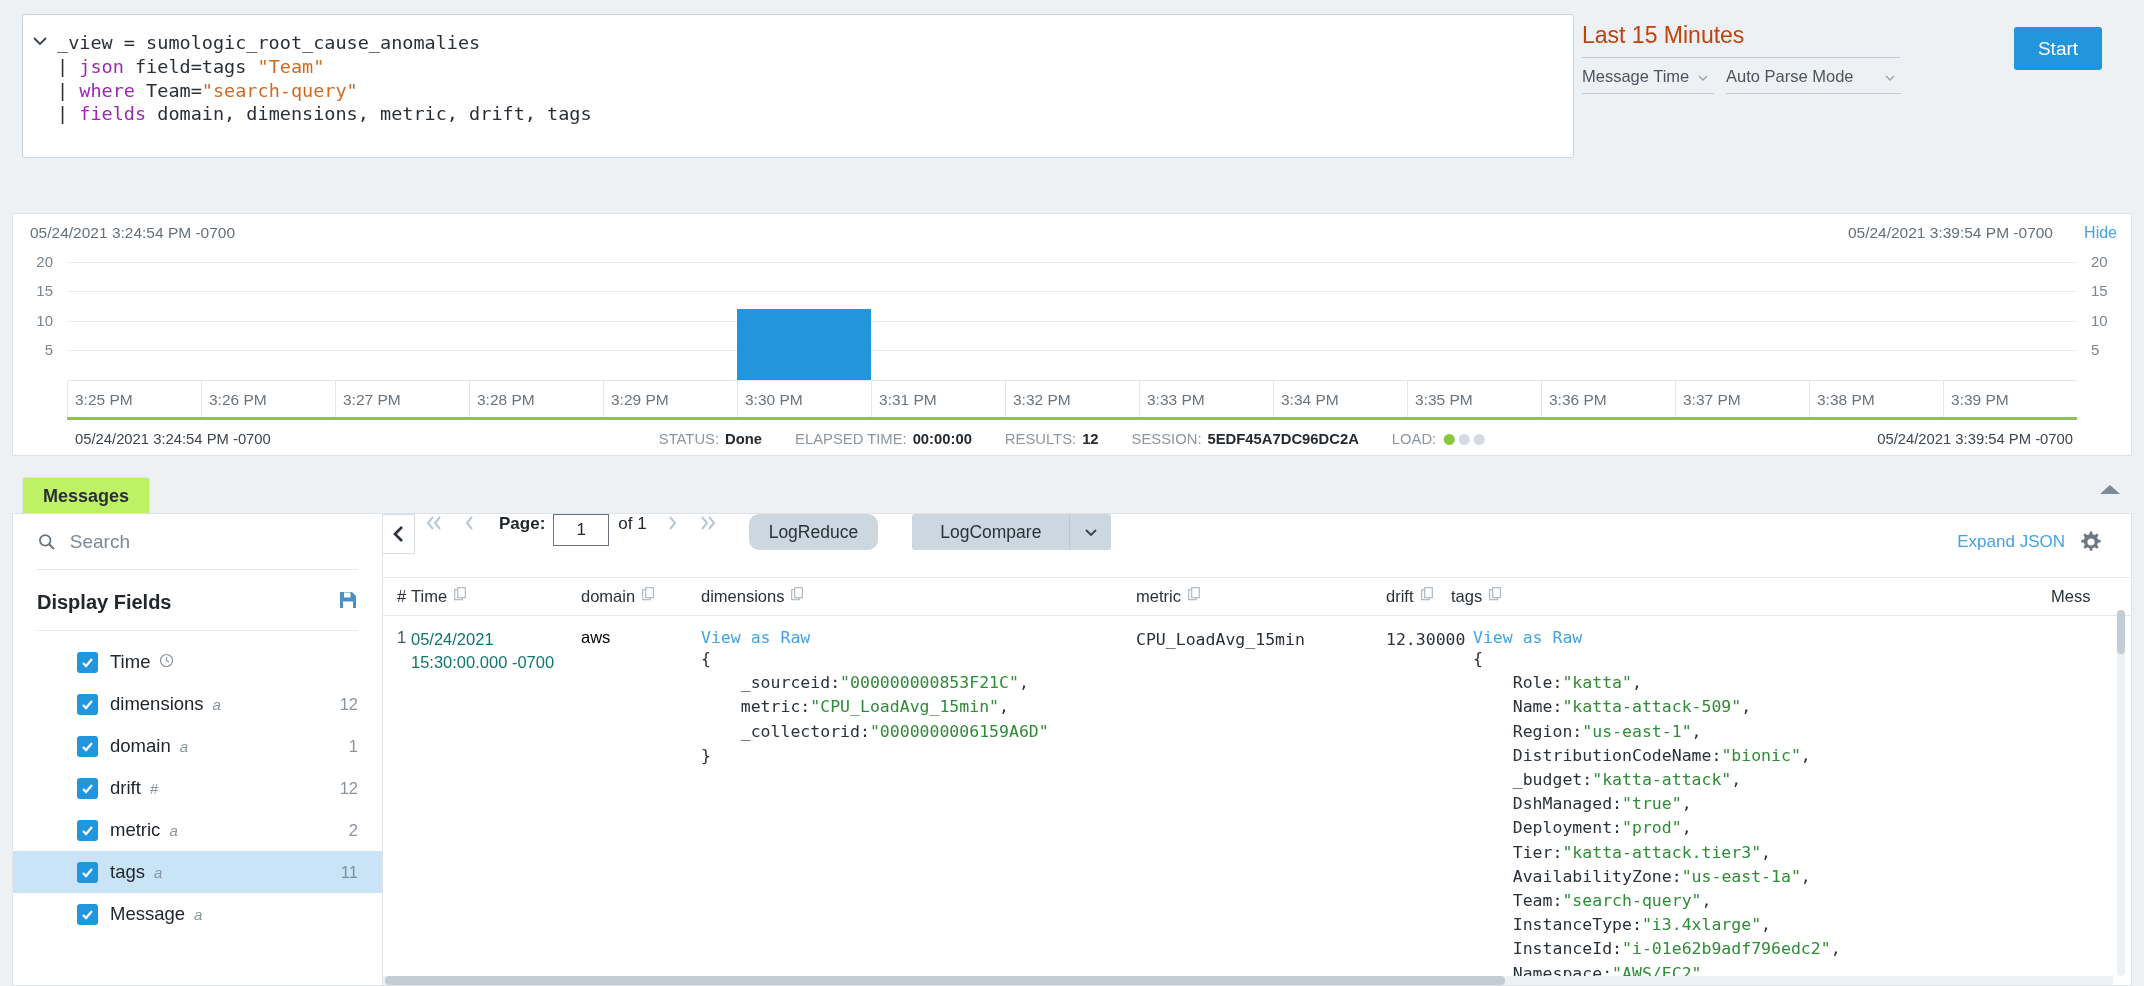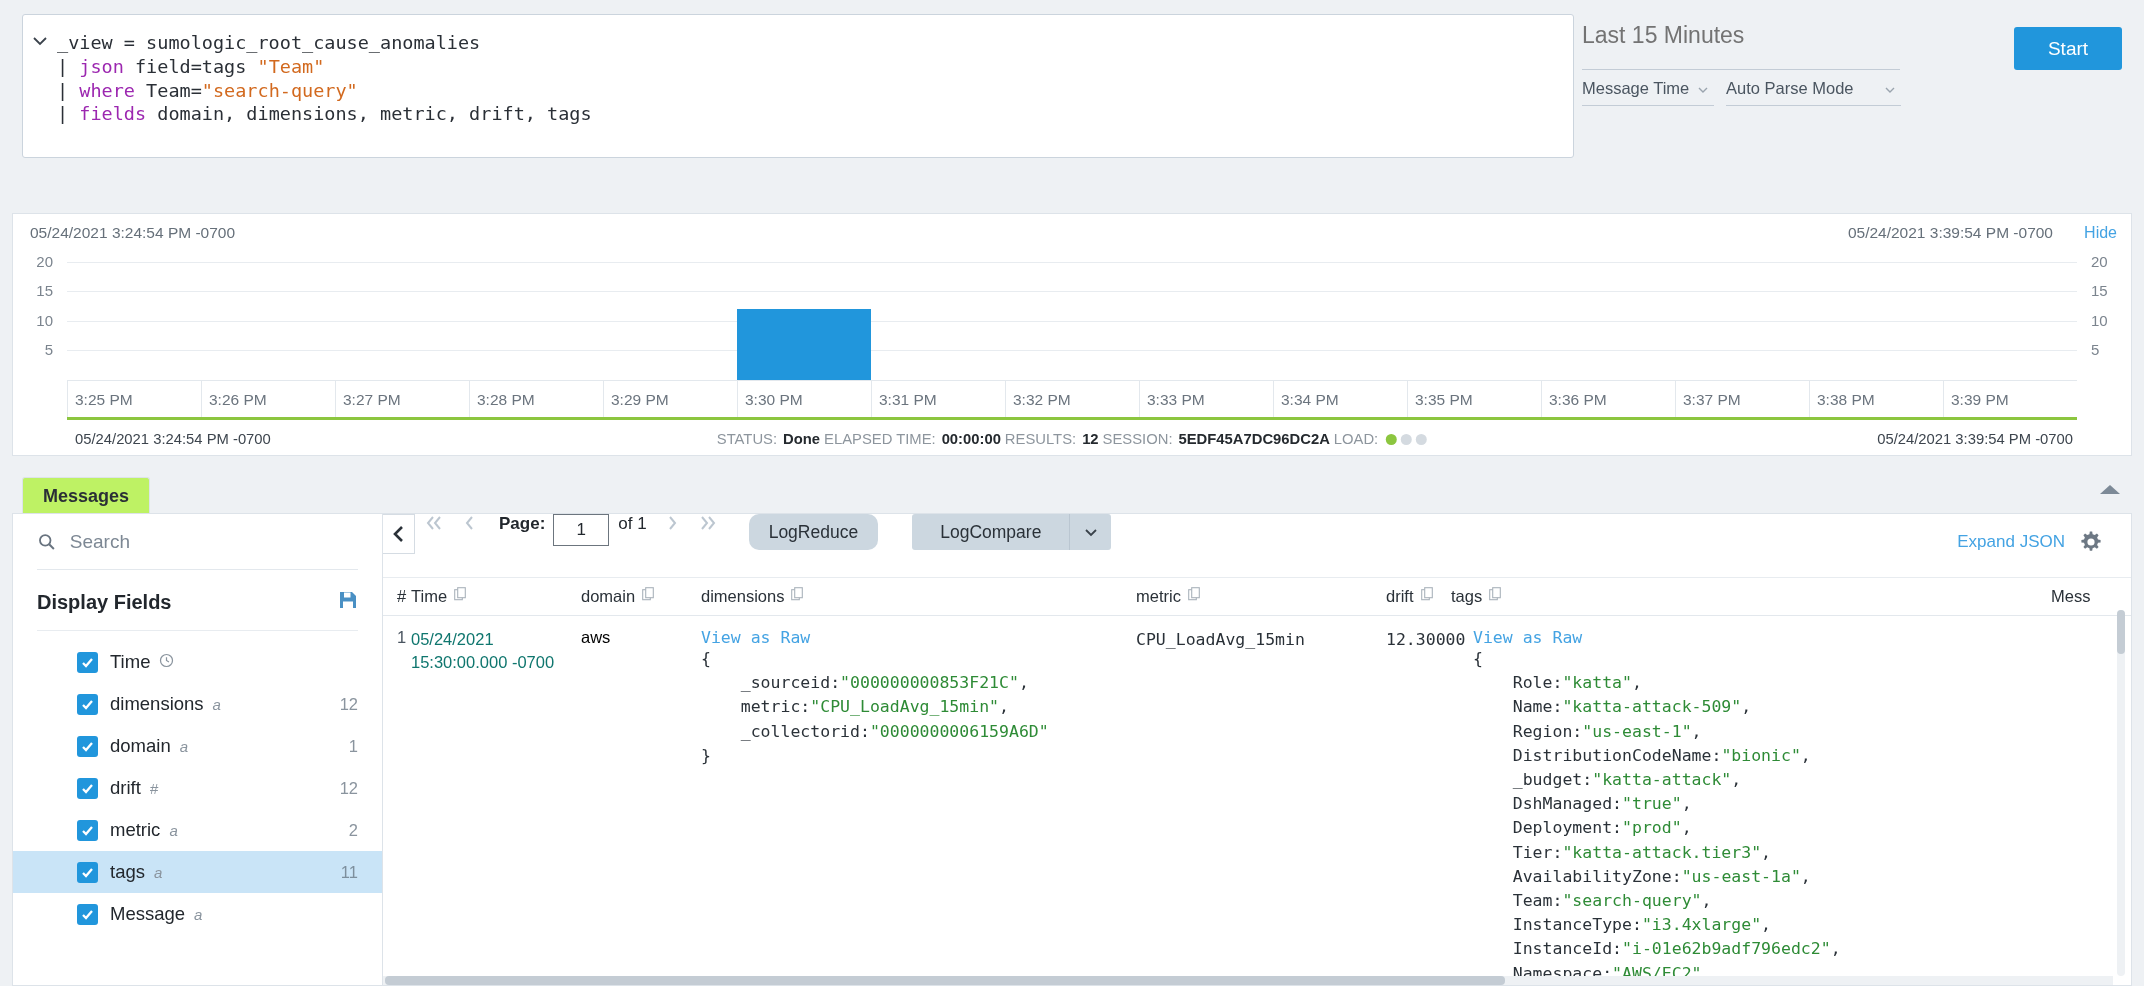--- a/index.html
+++ b/index.html
@@ -33,33 +33,33 @@
     font-size: 18.5px; line-height: 23.8px;
     color: #2a2f36; white-space: pre;
   }
   .kw { color: #9c27b0; }
   .str { color: #d2691e; }
 
   .tr-panel {
     position: absolute; left: 1582px; top: 22px; width: 380px;
   }
   .tr-main {
-    font-size: 23px; color: #737373; padding-bottom: 20px;
+    font-size: 23px; color: #c2410c; padding-bottom: 8px;
     border-bottom: 1px solid #c3ccd6; width: 318px; cursor: text;
   }
   .tr-row { display: flex; margin-top: 9px; }
   .tr-sel {
     position: relative; font-size: 16.5px; color: #4a5560;
     border-bottom: 1px solid #c3ccd6; padding-bottom: 7px; cursor: pointer;
   }
   .tr-sel.a { width: 132px; }
   .tr-sel.b { width: 175px; margin-left: 12px; }
   .tr-sel .cv { position: absolute; right: 4px; top: 3px; }
   .start-btn {
-    position: absolute; left: 2014px; top: 27px; width: 108px; height: 43px;
+    position: absolute; left: 2014px; top: 27px; width: 88px; height: 43px;
     background: #2196dc; color: #fff; border: none; border-radius: 3px;
     font-family: "Liberation Sans", sans-serif; font-size: 19px; cursor: pointer;
   }
 
   
   .actions {
     position: absolute; left: 0; top: 168px; width: 100%; height: 45px;
     display: flex; align-items: center; padding-left: 20px;
   }
   .star { width: 30px; cursor: pointer; display:flex; align-items:center; }
@@ -87,21 +87,21 @@
 
   .xaxis { position: absolute; left: 54px; right: 54px; top: 166px; height: 38px; border-top: 1px solid #e3e8ed; }
   .xtick { position: absolute; top: 0; height: 38px; border-left: 1px solid #e3e8ed; }
   .xtick span { position: absolute; left: 7px; top: 10px; font-size: 15.5px; color: #6b747e; white-space: nowrap; }
 
   .green-bar { position: absolute; left: 54px; right: 54px; top: 203px; height: 3px; background: #8cc63f; }
 
   .statusbar { position: absolute; left: 0; right: 0; bottom: 0; height: 30px; font-size: 14.8px; }
   .st-left { position: absolute; left: 62px; top: 6px; color: #3d454e; }
   .st-right { position: absolute; right: 58px; top: 6px; color: #3d454e; }
-  .st-mid { position: absolute; left: 50%; top: 6px; transform: translateX(-50%); display: flex; gap: 4px; align-items: center; }
+  .st-mid { position: absolute; left: 50%; top: 6px; transform: translateX(-50%); display: flex; gap: 33px; align-items: center; }
   .st-mid .lbl { color: #8d959d; }
   .st-mid .val { color: #24292e; font-weight: 600; }
   .dots { display: inline-flex; gap: 4px; margin-left: 4px; }
   .dot { width: 11px; height: 11px; border-radius: 50%; background: #d4dae0; }
   .dot.on { background: #8cc63f; }
 
   
   .tabstrip { position: absolute; left: 22px; top: 477px; height: 36px; display:flex; }
   .tab {
     background: #bef264; border: 1px solid #dde3e9; border-bottom: none;

